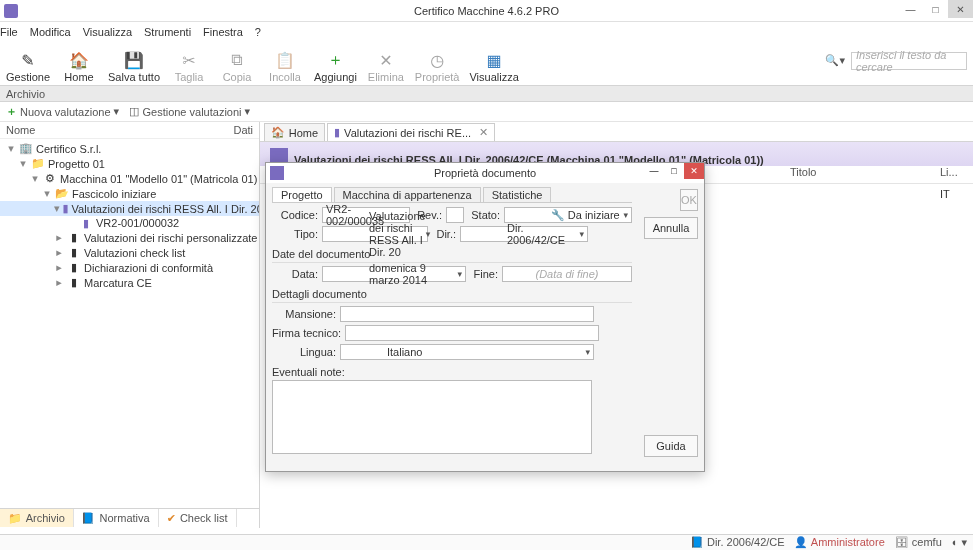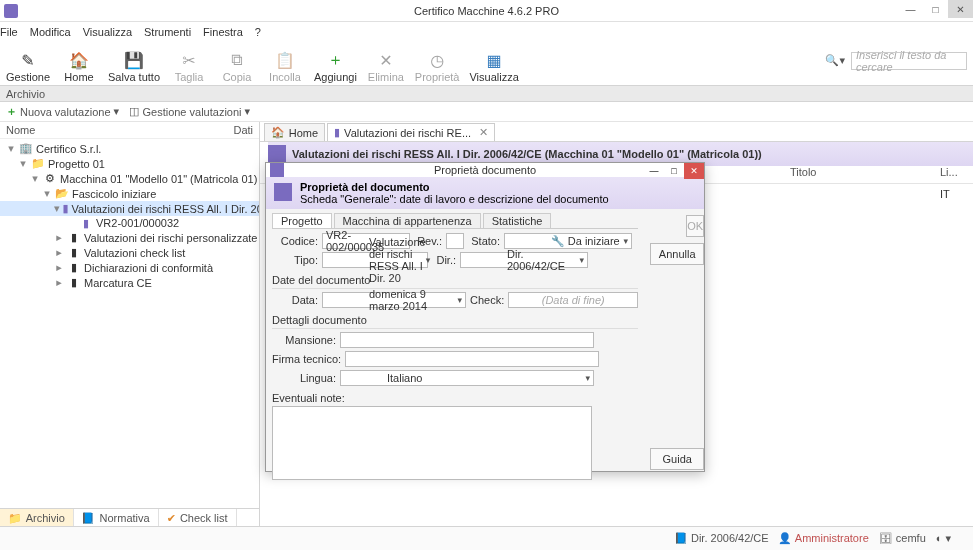--- a/index.html
+++ b/index.html
@@ -29,30 +29,30 @@
 .tnode { white-space: nowrap; padding: 1px 0 1px 6px; display: flex; align-items: center; color: #333; }
 .tnode .exp { width: 10px; color: #888; text-align: center; }
 .tnode .ticon { width: 14px; height: 12px; margin: 0 3px; display: inline-flex; align-items: center; justify-content: center; }
 .tnode.selected { background: #d6e8ff; }
 .indent1 { padding-left: 18px; } .indent2 { padding-left: 30px; } .indent3 { padding-left: 42px; } .indent4 { padding-left: 54px; } .indent5 { padding-left: 66px; }
 .content { flex: 1; display: flex; flex-direction: column; position: relative; }
 .tabs { height: 20px; display: flex; align-items: flex-end; border-bottom: 1px solid #d4d4d4; padding-left: 4px; gap: 2px; }
 .tab { height: 18px; border: 1px solid #ccc; border-bottom: none; background: #f4f4f4; padding: 0 6px; display: flex; align-items: center; gap: 4px; color: #333; }
 .tab.active { background: #fff; }
 .tab .x { color: #888; margin-left: 4px; }
-.banner { background: linear-gradient(#e9e3f7,#ded6f2); height: 24px; display: flex; align-items: center; padding-left: 0; gap: 6px; color: #333; font-size: 13px; font-weight: bold; margin-left: 8px; }
+.banner { background: linear-gradient(#e9e3f7,#ded6f2); height: 24px; display: flex; align-items: flex-end; padding-left: 10px; gap: 6px; color: #333; font-size: 13px; font-weight: bold; }
 .banner .bicon { width: 18px; height: 18px; background: #7a6bbf; }
 .grid-head { display: flex; height: 18px; border-bottom: 1px solid #e4e4e4; color: #555; }
 .grid-row { display: flex; height: 20px; align-items: center; color: #333; }
 .gc-code { width: 210px; padding-left: 6px; display: flex; align-items: center; gap: 4px; }
 .gc-stato { width: 60px; } .gc-rev { width: 40px; } .gc-note { width: 220px; } .gc-tit { width: 150px; } .gc-li { width: 30px; }
 .doc-icon { width: 12px; height: 12px; background: #7a6bbf; }
 .btab { padding: 0 8px; height: 18px; display: flex; align-items: center; gap: 4px; border-right: 1px solid #e0e0e0; color: #555; }
 .btab.active { background: #fff3d6; }
-.statusbar { position: absolute; bottom: 0; left: 0; right: 0; height: 24px; border-top: 1px solid #d4d4d4; background: #fafafa; display: flex; align-items: center; padding: 0 22px; color: #555; justify-content: flex-end; gap: 10px; }
+.statusbar { position: absolute; bottom: 0; left: 0; right: 0; height: 16px; border-top: 1px solid #d4d4d4; background: #fafafa; display: flex; align-items: center; padding: 0 6px; color: #555; justify-content: flex-end; gap: 10px; }
 
 .dialog { position: absolute; left: 265px; top: 162px; width: 440px; height: 310px; background: #f4f4f4; border: 1px solid #999; box-shadow: 0 3px 12px rgba(0,0,0,0.25); display: flex; flex-direction: column; }
 .dlg-titlebar { height: 20px; background: #fff; display: flex; align-items: center; position: relative; }
 .dlg-titlebar .dicon { width: 14px; height: 14px; background: #7a6bbf; margin-left: 4px; }
 .dlg-titlebar .dtitle { position: absolute; left: 50%; transform: translateX(-50%); color: #333; }
 .dlg-winbtns { position: absolute; right: 0; top: 0; display: flex; }
 .dlg-winbtn { width: 20px; height: 16px; display: flex; align-items: center; justify-content: center; font-size: 9px; }
 .dlg-winbtn.close { background: #d9534f; color: #fff; }
 .dlg-banner { background: linear-gradient(#e9e3f7,#ded6f2); padding: 4px 8px; display: flex; gap: 8px; align-items: flex-start; }
 .dlg-banner .bic { width: 18px; height: 18px; background: #7a6bbf; margin-top: 2px; }
@@ -275,27 +275,20 @@
 <div class="dialog">
   <div class="dlg-titlebar">
     <div class="dicon"></div>
     <div class="dtitle">Proprietà documento</div>
     <div class="dlg-winbtns">
       <div class="dlg-winbtn">—</div>
       <div class="dlg-winbtn">□</div>
       <div class="dlg-winbtn close">✕</div>
     </div>
   </div>
-  <div class="dlg-banner">
-    <div class="bic"></div>
-    <div class="btxt">
-      <b>Proprietà del documento</b><br>
-      <span>Scheda "Generale": date di lavoro e descrizione del documento</span>
-    </div>
-  </div>
   <div class="dlg-body">
     <div class="dlg-left">
       <div class="dlg-tabs">
         <div class="dlg-tab active">Progetto</div>
         <div class="dlg-tab">Macchina di appartenenza</div>
         <div class="dlg-tab">Statistiche</div>
       </div>
       <div class="form-row">
         <label>Codice:</label>
         <div class="inp" style="width:88px">VR2-002/000035</div>
@@ -320,21 +313,21 @@
           </div>
       </div>
       <div class="section">Date del documento</div>
       <div class="sep"></div>
       <div class="form-row">
         <label>Data:</label>
         <div class="sel" style="width:144px">
             <span>domenica   9   marzo   2014</span>
             <span class="car">▾</span>
           </div>
-        <label style="min-width:28px">Check:</label>
+        <label style="min-width:28px">Fine:</label>
         <div class="inp" style="width:130px;text-align:center;justify-content:center;color:#aaa;font-style:italic">(Data di fine)</div>
       </div>
       <div class="section">Dettagli documento</div>
       <div class="sep"></div>
       <div class="form-row">
         <label style="min-width:64px">Mansione:</label>
         <div class="inp" style="width:254px"></div>
       </div>
       <div class="form-row">
         <label style="min-width:64px">Firma tecnico:</label>

